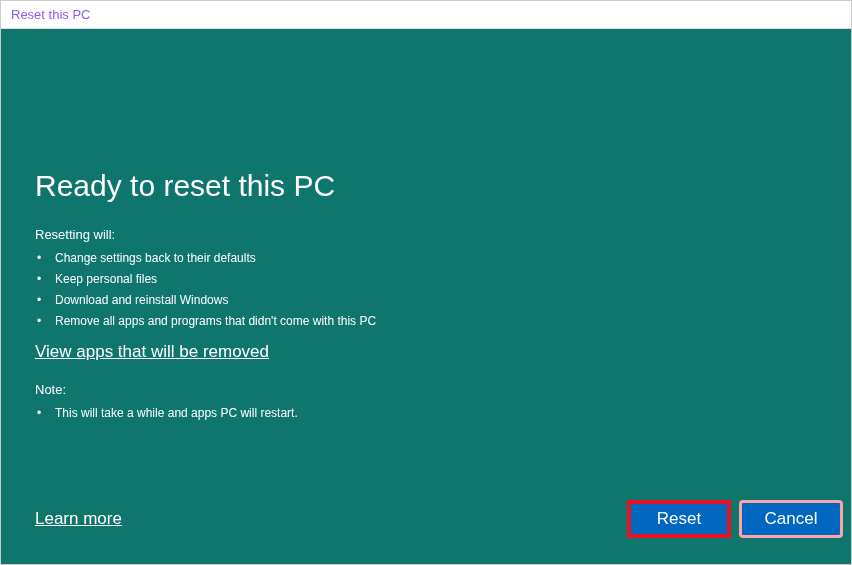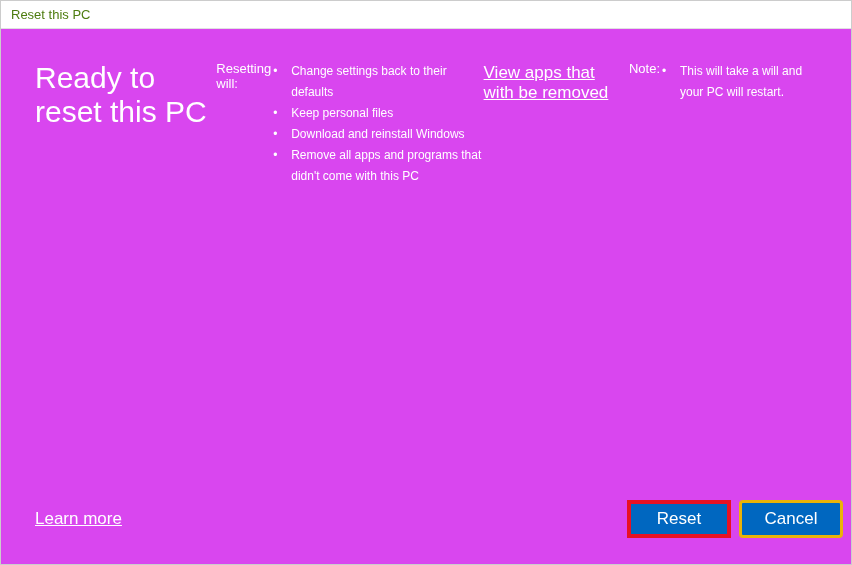--- a/index.html
+++ b/index.html
@@ -16,32 +16,32 @@
     }
     .window {
       width: 100%;
       height: 100%;
       display: flex;
       flex-direction: column;
       border: 1px solid #ccc;
     }
     .titlebar {
       background: white;
-      color: #4d7c0f;
+      color: #8b5cf6;
       padding: 6px 10px;
       font-size: 13px;
       border-bottom: 1px solid #e0e0e0;
     }
     .content {
       flex: 1;
-      background: #d946ef;
+      background: #0f766e;
       color: white;
       padding: 32px 34px 24px 34px;
       display: flex;
-      flex-direction: row;
+      flex-direction: column;
       position: relative;
       justify-content: center;
     }
     .heading {
       font-size: 30px;
       font-weight: 400;
       margin-bottom: 24px;
     }
     .section-label {
       font-size: 13px;
@@ -100,21 +100,21 @@
     }
     .btn-reset {
       background: #0067C0;
       color: white;
       border: 4px solid #E81123;
       box-shadow: inset 0 0 0 2px #0067C0;
     }
     .btn-cancel {
       background: #0067C0;
       color: white;
-      border: 3px solid #eab308;
+      border: 3px solid #fca5a5;
       border-radius: 4px;
     }
     .learn-more {
       font-size: 17px;
     }
   </style>
 </head>
 <body>
 
 <div class="window">
@@ -124,25 +124,25 @@
   <div class="content">
     <h1 class="heading">Ready to reset this PC</h1>
 
     <div class="section-label">Resetting will:</div>
     <ul>
       <li>Change settings back to their defaults</li>
       <li>Keep personal files</li>
       <li>Download and reinstall Windows</li>
       <li>Remove all apps and programs that didn't come with this PC</li>
     </ul>
-    <a class="link view-apps-link">View apps that with be removed</a>
+    <a class="link view-apps-link">View apps that will be removed</a>
 
     <div class="section-label">Note:</div>
     <ul>
-      <li>This will take a will and your PC will restart.</li>
+      <li>This will take a while and apps PC will restart.</li>
     </ul>
 
     <div class="footer">
       <a class="link learn-more">Learn more</a>
       <div class="buttons">
         <button class="btn btn-reset">Reset</button>
         <button class="btn btn-cancel">Cancel</button>
       </div>
     </div>
   </div>

